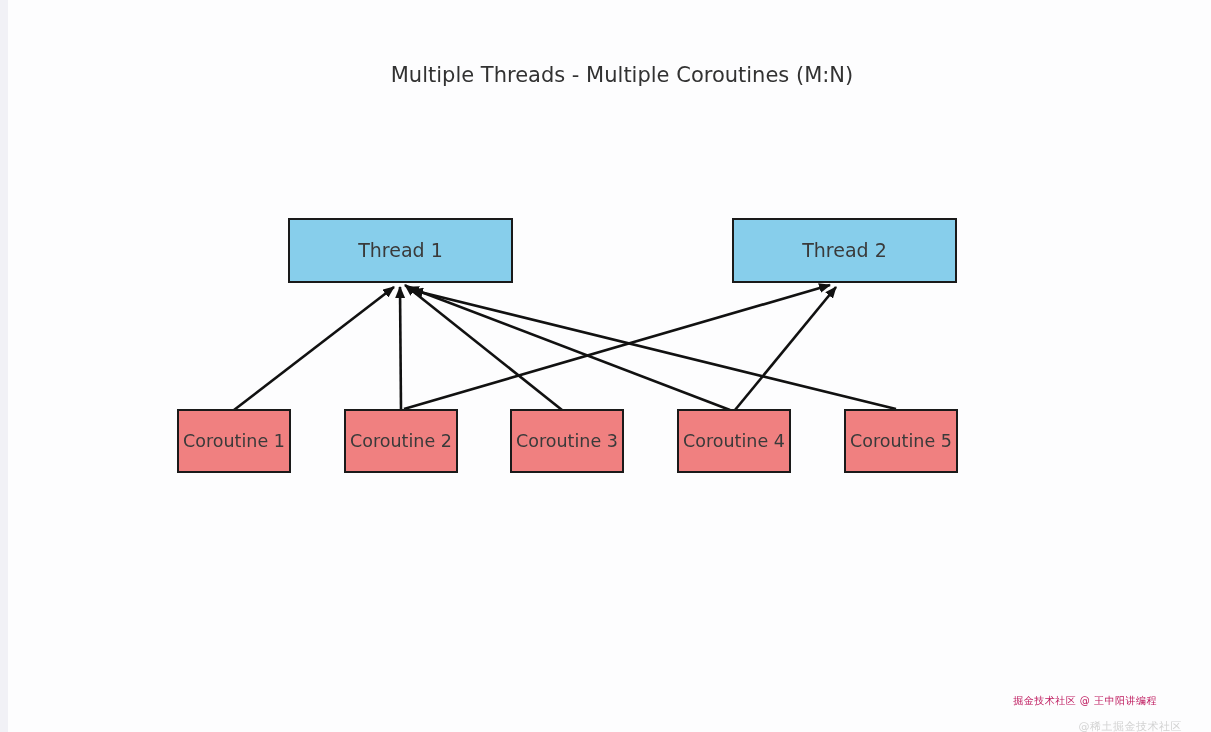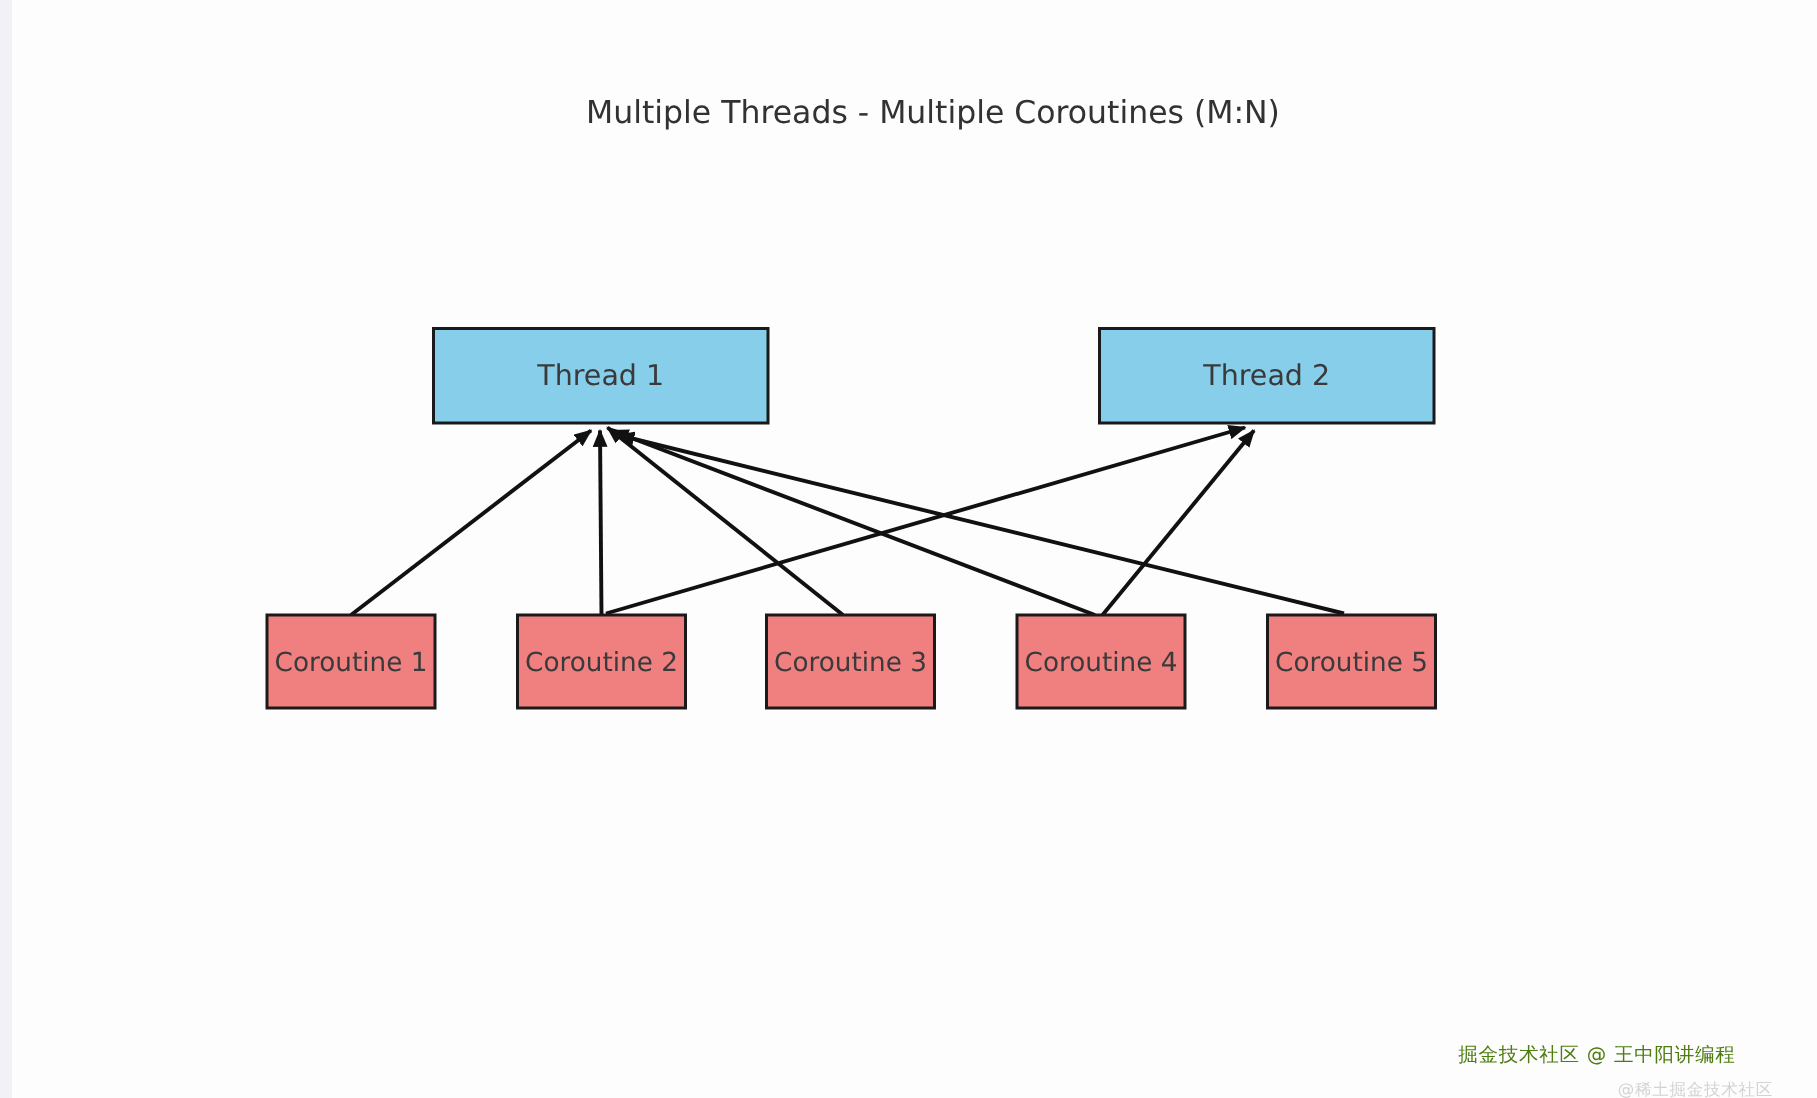--- a/index.html
+++ b/index.html
@@ -27,22 +27,22 @@
     font-size: 21px;
     fill: #323232;
     text-anchor: middle;
   }
   .node-label { text-anchor: middle; fill: #3a3a3a; }
   .node-label.thread { font-size: 19px; }
   .node-label.coroutine { font-size: 17.5px; }
   .watermark-line1 {
     position: absolute;
     right: 54px; top: 694px;
-    font-size: 13px;
-    color: #4d7c0f;
+    font-size: 10px;
+    color: #be185d;
     letter-spacing: 0.5px;
     white-space: nowrap;
   }
   .watermark-line2 {
     position: absolute;
     right: 29px; top: 719px;
     font-size: 11px;
     color: #d3d3d3;
     letter-spacing: 0.5px;
     white-space: nowrap;

